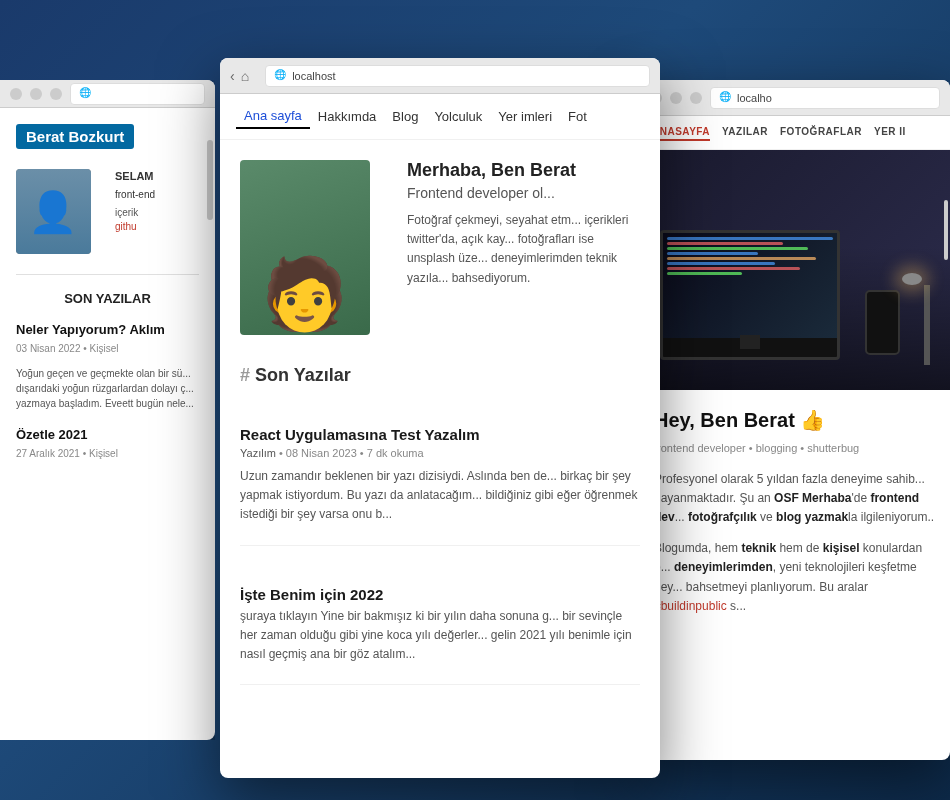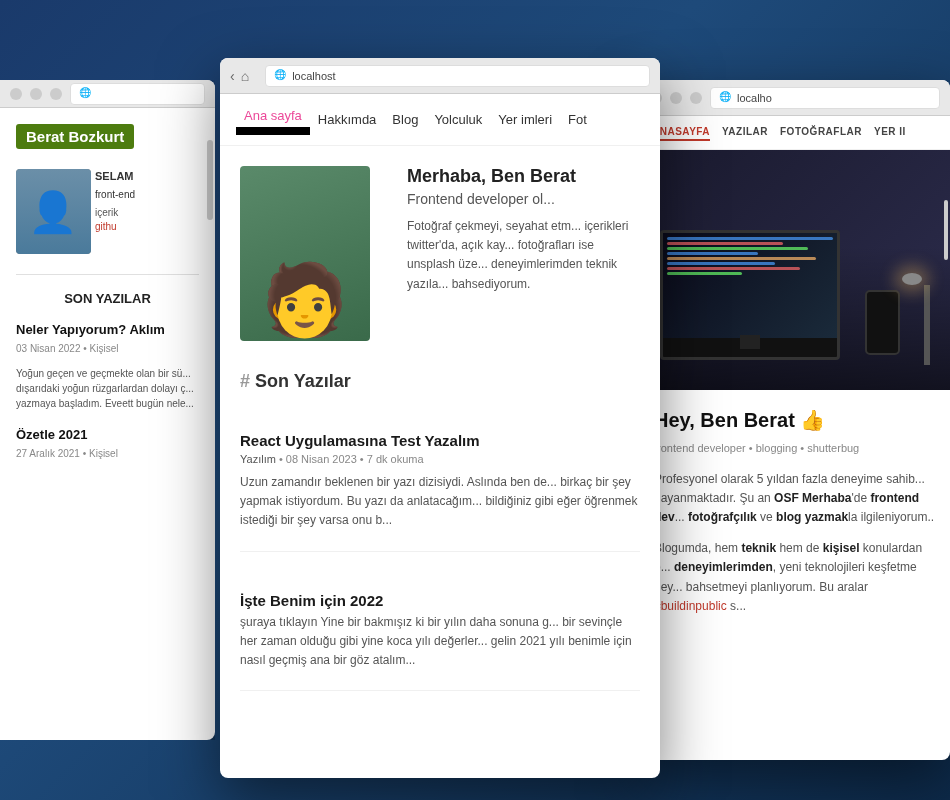--- a/index.html
+++ b/index.html
@@ -108,34 +108,34 @@
       position: absolute;
       right: 2px;
       top: 60px;
       width: 6px;
       height: 80px;
       background: #ccc;
       border-radius: 3px;
     }
 
     .win1-name-badge {
-      background: #4d7c0f;
+      background: #0369a1;
       color: #fff;
       font-size: 15px;
       font-weight: 600;
       padding: 4px 10px;
       border-radius: 3px;
       display: inline-block;
       margin-bottom: 20px;
     }
 
     .win1-profile {
       display: flex;
       align-items: flex-start;
-      gap: 4px;
+      gap: 24px;
       margin-bottom: 20px;
     }
 
     .win1-avatar {
       width: 75px;
       height: 85px;
       background: #888;
       border-radius: 4px;
       overflow: hidden;
       flex-shrink: 0;
@@ -235,22 +235,22 @@
       color: #333;
     }
 
     .win2-nav-item {
       padding: 4px 8px;
       cursor: pointer;
       color: #333;
     }
 
     .win2-nav-item.active {
-      color: #ec4899;
-      border-bottom: 8px solid #000000;
+      color: #1d4ed8;
+      border-bottom: 2px solid #000000;
     }
 
     .win2-body {
       padding: 20px;
       overflow: hidden;
     }
 
     .win2-hero {
       display: flex;
       gap: 37px;

